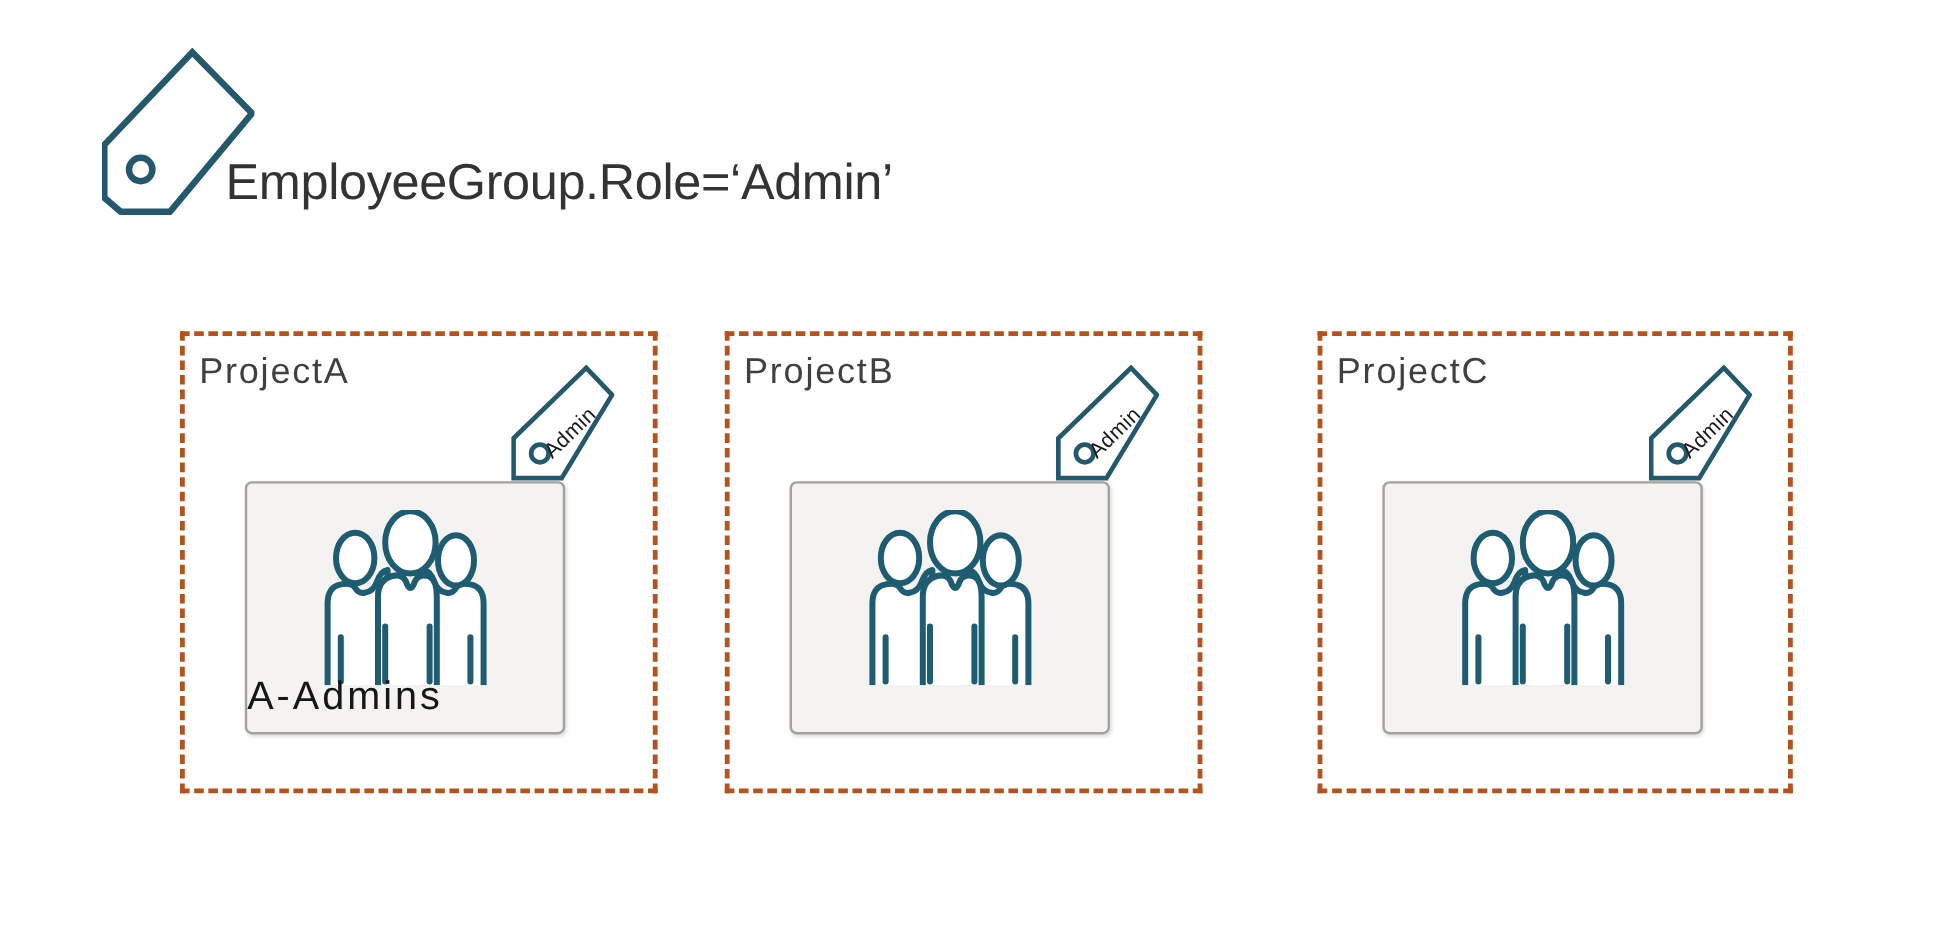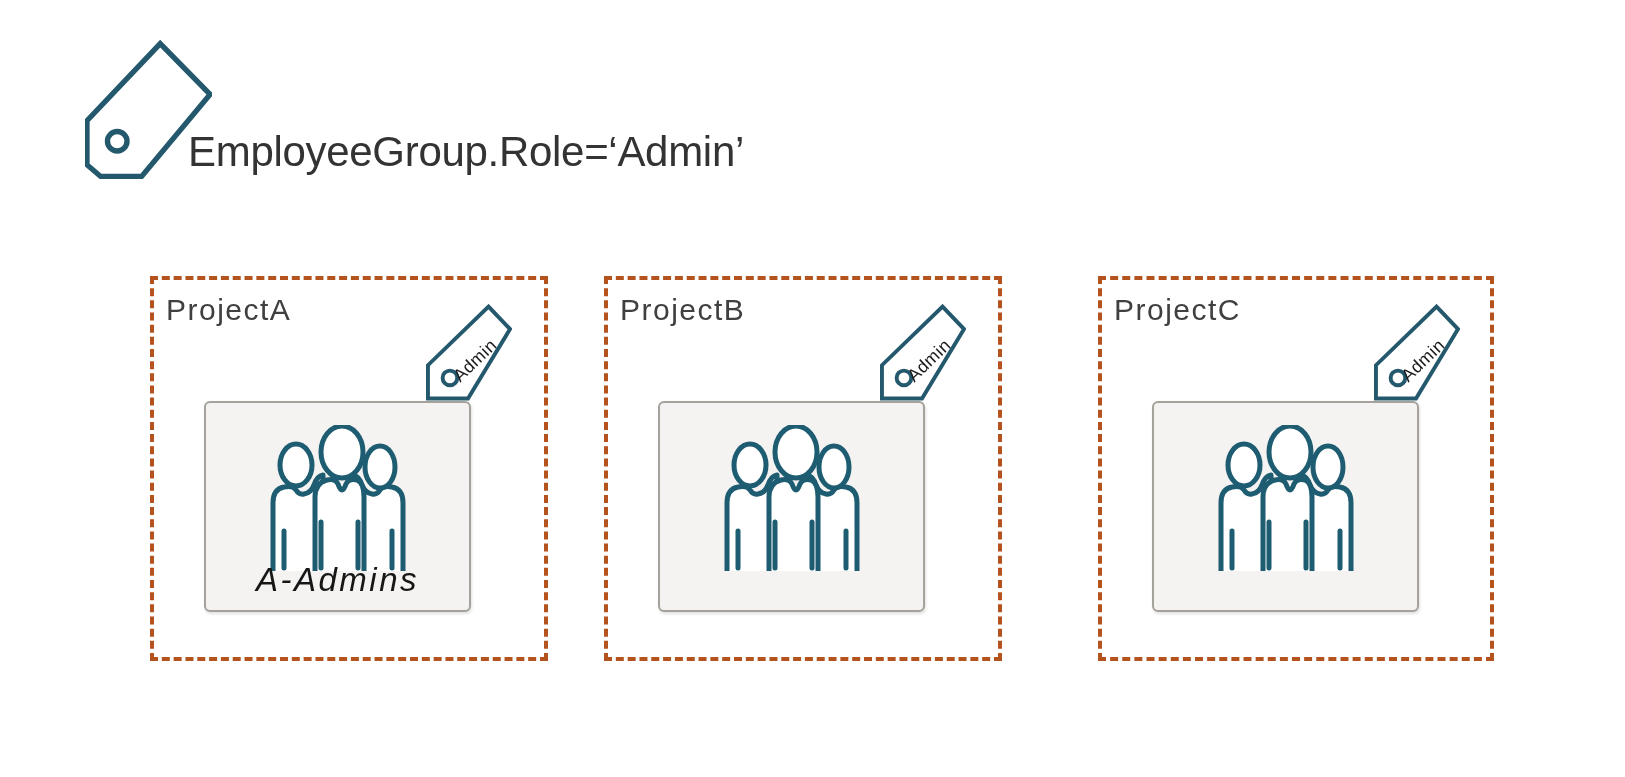--- a/index.html
+++ b/index.html
@@ -56,23 +56,22 @@
   .people-icon {
     position:absolute; left:50%; top:22px;
     transform:translateX(-50%);
     width:136px; height:146px;
   }
   .people-icon .body { fill:#ffffff; stroke:#1E5C72; stroke-width:5; stroke-linejoin:round; }
   .people-icon .head { fill:#ffffff; stroke:#1E5C72; stroke-width:5; }
   .people-icon .arm  { fill:none; stroke:#1E5C72; stroke-width:5; stroke-linecap:round; }
   .group-name {
     position:absolute; left:0; right:0; bottom:11px;
-    text-align:center;
     font-size:33px; letter-spacing:2.5px;
-    color:#161616; white-space:nowrap;font-style:italic;
+    color:#161616; white-space:nowrap;
   }
 
   
   .admin-tag {
     position:absolute; left:220px; top:-99px;
     width:86px; height:97px;
   }
   .admin-tag .tag-shape { fill:#ffffff; stroke:#24586D; stroke-width:4; stroke-linejoin:miter; }
   .admin-tag .tag-hole  { fill:#ffffff; stroke:#24586D; stroke-width:4; }
   .admin-tag text {

